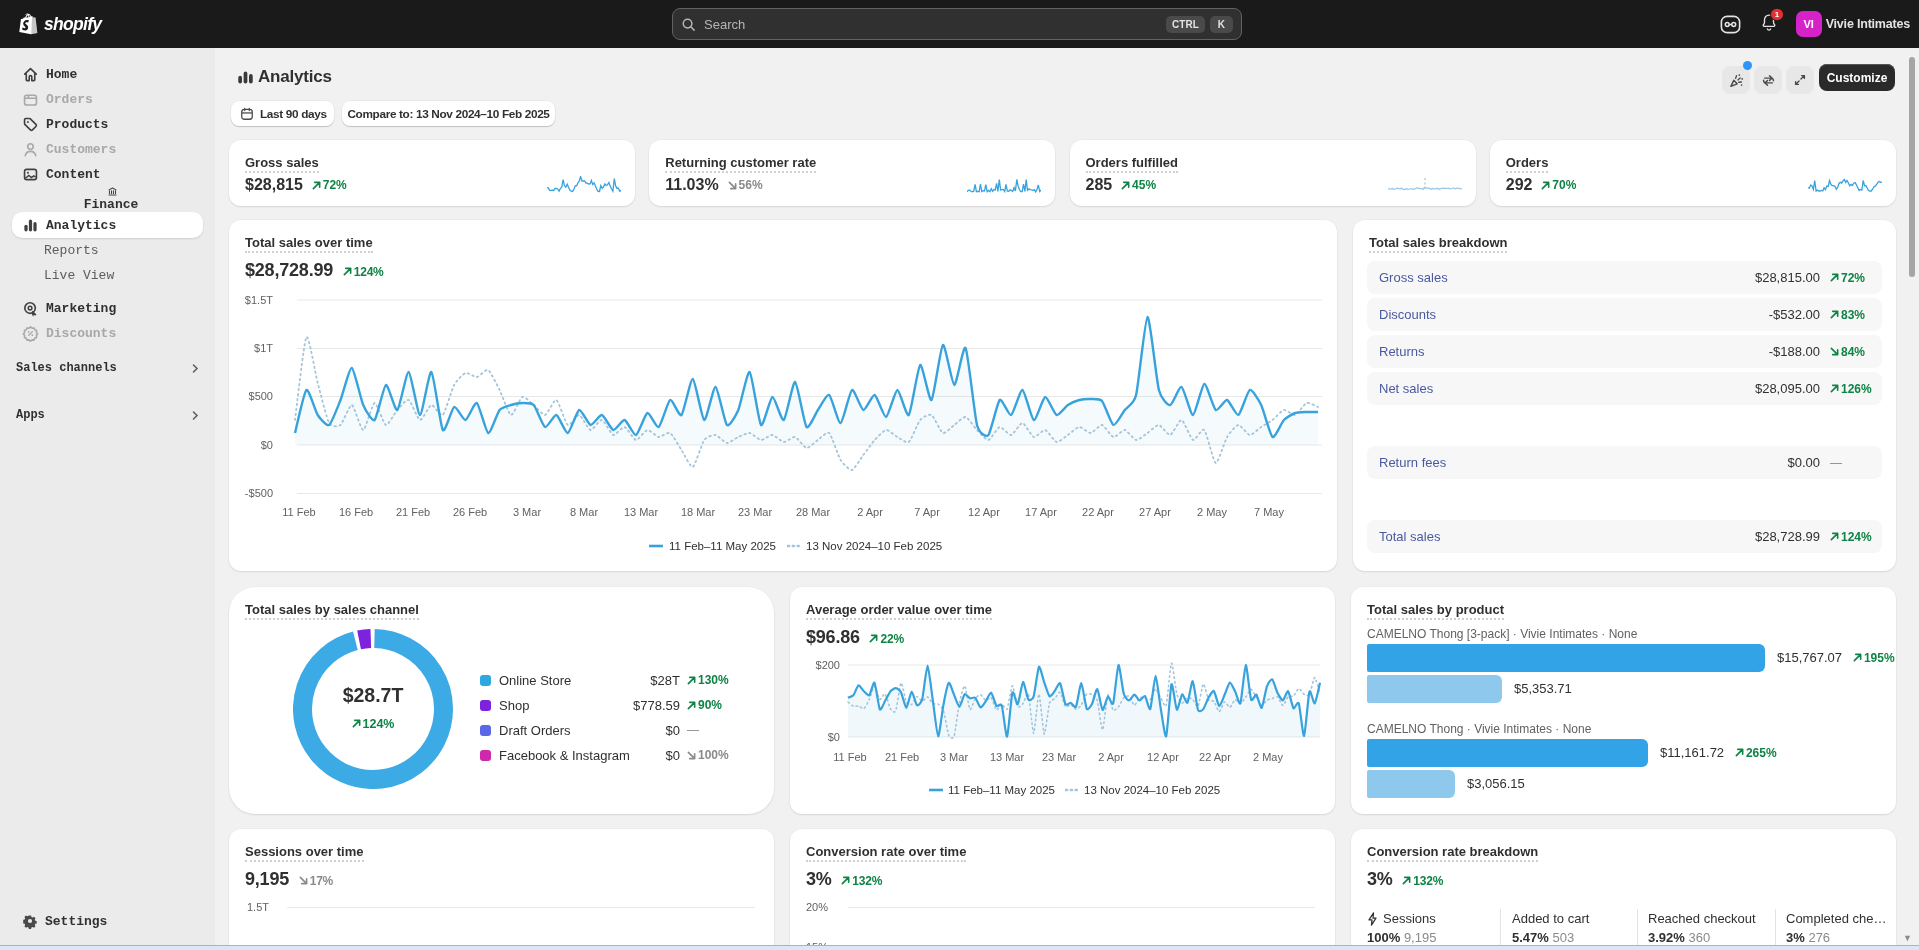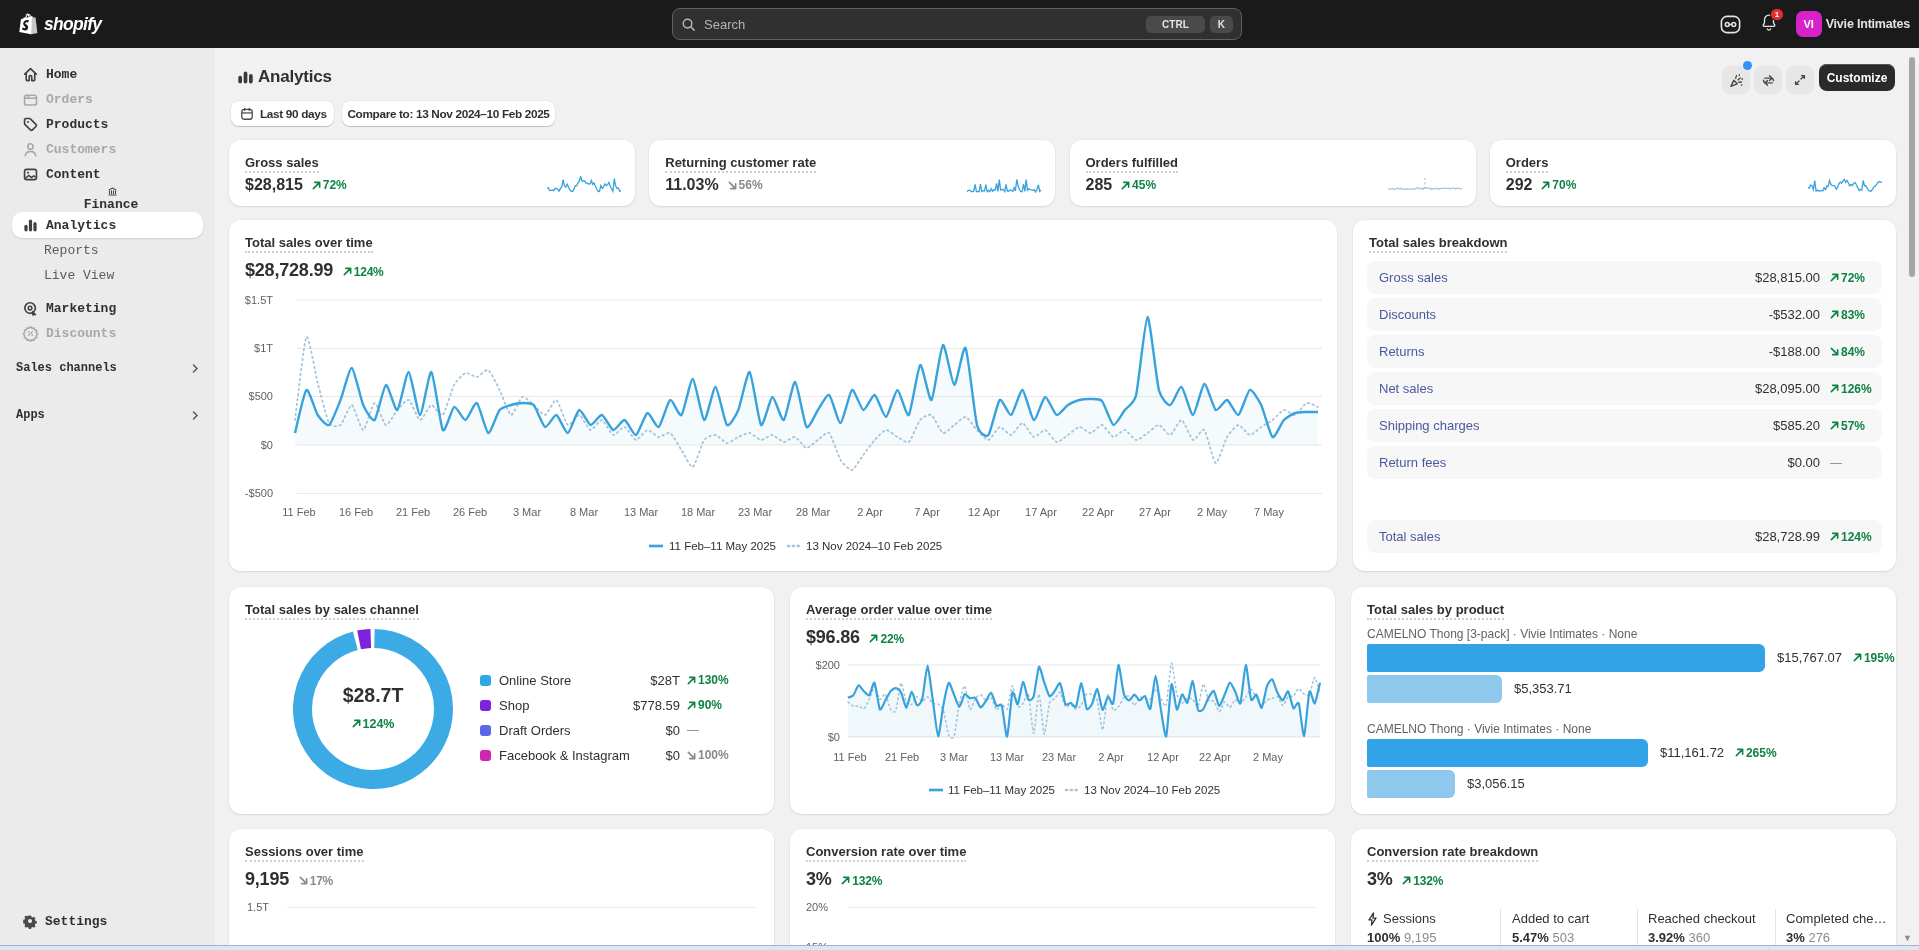--- a/index.html
+++ b/index.html
@@ -7,21 +7,21 @@
   font-family:"Liberation Sans",sans-serif; color:#303030; }
 .abs { position:absolute; }
 
 #topbar { position:absolute; left:0; top:0; width:1919px; height:48px; background:#1a1a1a; z-index:30; }
 #logo { position:absolute; left:19px; top:9px; display:flex; align-items:center; gap:5px; }
 #logo span { color:#fff; font-size:17.5px; font-weight:700; font-style:italic; letter-spacing:-0.7px; }
 #search { position:absolute; left:672px; top:8px; width:570px; height:32px; background:#303030;
   border:1px solid #616161; border-radius:8px; display:flex; align-items:center; padding:0 8px; }
 #search .stxt { color:#b5b5b5; font-size:13px; margin-left:8px; flex:1; }
 .key { border-radius:5px; background:#4a4a4a; color:#e3e3e3; font-size:10px; font-weight:700;
-  padding:3px 16px; margin-left:5px; }
+  padding:3px 6px; margin-left:5px; }
 #tb-right { position:absolute; right:9px; top:0; height:48px; display:flex; align-items:center; gap:17px; }
 #avatar { width:26px; height:26px; border-radius:7px; background:#d623c9; color:#fff; font-size:11px;
   font-weight:700; display:flex; align-items:center; justify-content:center; }
 #storename { color:#e3e3e3; font-size:12.5px; font-weight:700; margin-left:-13px; letter-spacing:-0.2px; }
 .bellwrap { position:relative; }
 .badge1 { position:absolute; top:-4px; right:-5px; background:#e22f2f; color:#fff; font-size:8px;
   font-weight:700; border-radius:7px; padding:1px 3.5px; border:1.5px solid #1a1a1a; line-height:9px; }
 
 #sidebar { position:absolute; left:0; top:48px; width:215px; height:902px; background:#ebebeb;font-family:Liberation Mono, monospace; }
 .nav { position:absolute; left:12px; width:191px; height:26px; border-radius:10px;
@@ -363,42 +363,35 @@
           <path d="M1.5 1.5 L8.5 8.5 M3 8.5 H8.5 V3" fill="none" stroke="currentColor" stroke-width="1.8" stroke-linecap="round" stroke-linejoin="round"></path>
         </svg>84%</span>
     </div>
 <div class="brow" style="top:152px;">
       <span class="bl">Net sales</span>
       <span class="bv" style="width:330px;">$28,095.00</span>
       <span class="bp"><svg width="9" height="9" viewBox="0 0 10 10">
           <path d="M1.5 8.5 L8.5 1.5 M3 1.5 H8.5 V7" fill="none" stroke="currentColor" stroke-width="1.8" stroke-linecap="round" stroke-linejoin="round"></path>
         </svg>126%</span>
     </div>
-<div class="brow" style="top:189px;">
-      <span class="bl">Shipping charges</span>
-      <span class="bv" style="width:330px;">$585.20</span>
-      <span class="bp"><svg width="9" height="9" viewBox="0 0 10 10">
-          <path d="M1.5 8.5 L8.5 1.5 M3 1.5 H8.5 V7" fill="none" stroke="currentColor" stroke-width="1.8" stroke-linecap="round" stroke-linejoin="round"></path>
-        </svg>57%</span>
-    </div>
 <div class="brow" style="top:226px;">
       <span class="bl">Return fees</span>
       <span class="bv" style="width:330px;">$0.00</span>
       <span class="bp grey" style="font-weight:400;">—</span>
     </div>
 <div class="brow" style="top:300px;">
       <span class="bl">Total sales</span>
       <span class="bv" style="width:330px;">$28,728.99</span>
       <span class="bp"><svg width="9" height="9" viewBox="0 0 10 10">
           <path d="M1.5 8.5 L8.5 1.5 M3 1.5 H8.5 V7" fill="none" stroke="currentColor" stroke-width="1.8" stroke-linecap="round" stroke-linejoin="round"></path>
         </svg>124%</span>
     </div>
 </div>
 
-<div class="card" style="left:229px; top:587px; width:545px; height:227px;">
+<div class="card" style="left:229px; top:587px; width:545px; height:227px;border-radius:26px;">
   <div class="ctitle"><span>Total sales by sales channel</span></div>
   <svg class="abs" style="left:64px; top:42px;" width="160" height="160" viewBox="0 0 160 160">
 <path d="M81.48,9.52 A70.5,70.5 0 1 1 62.35,11.75" fill="none" stroke="#3caae4" stroke-width="19"></path>
 <path d="M66.07,10.89 A70.5,70.5 0 0 1 77.79,9.53" fill="none" stroke="#7d22dd" stroke-width="19"></path>
 </svg>
   <div class="abs" style="left:74px; top:97px; width:140px; text-align:center; font-size:19.5px; font-weight:700;">$28.7T</div>
   <div class="abs" style="left:74px; top:127px; width:140px; text-align:center;"><span class="chg" style="font-size:12.5px;"><svg width="9" height="9" viewBox="0 0 10 10">
           <path d="M1.5 8.5 L8.5 1.5 M3 1.5 H8.5 V7" fill="none" stroke="currentColor" stroke-width="1.8" stroke-linecap="round" stroke-linejoin="round"></path>
         </svg>124%</span></div>
 <div class="lrow" style="left:251px; top:86px;"><span class="lsq" style="background:#2da8e0;"></span>Online Store</div>

